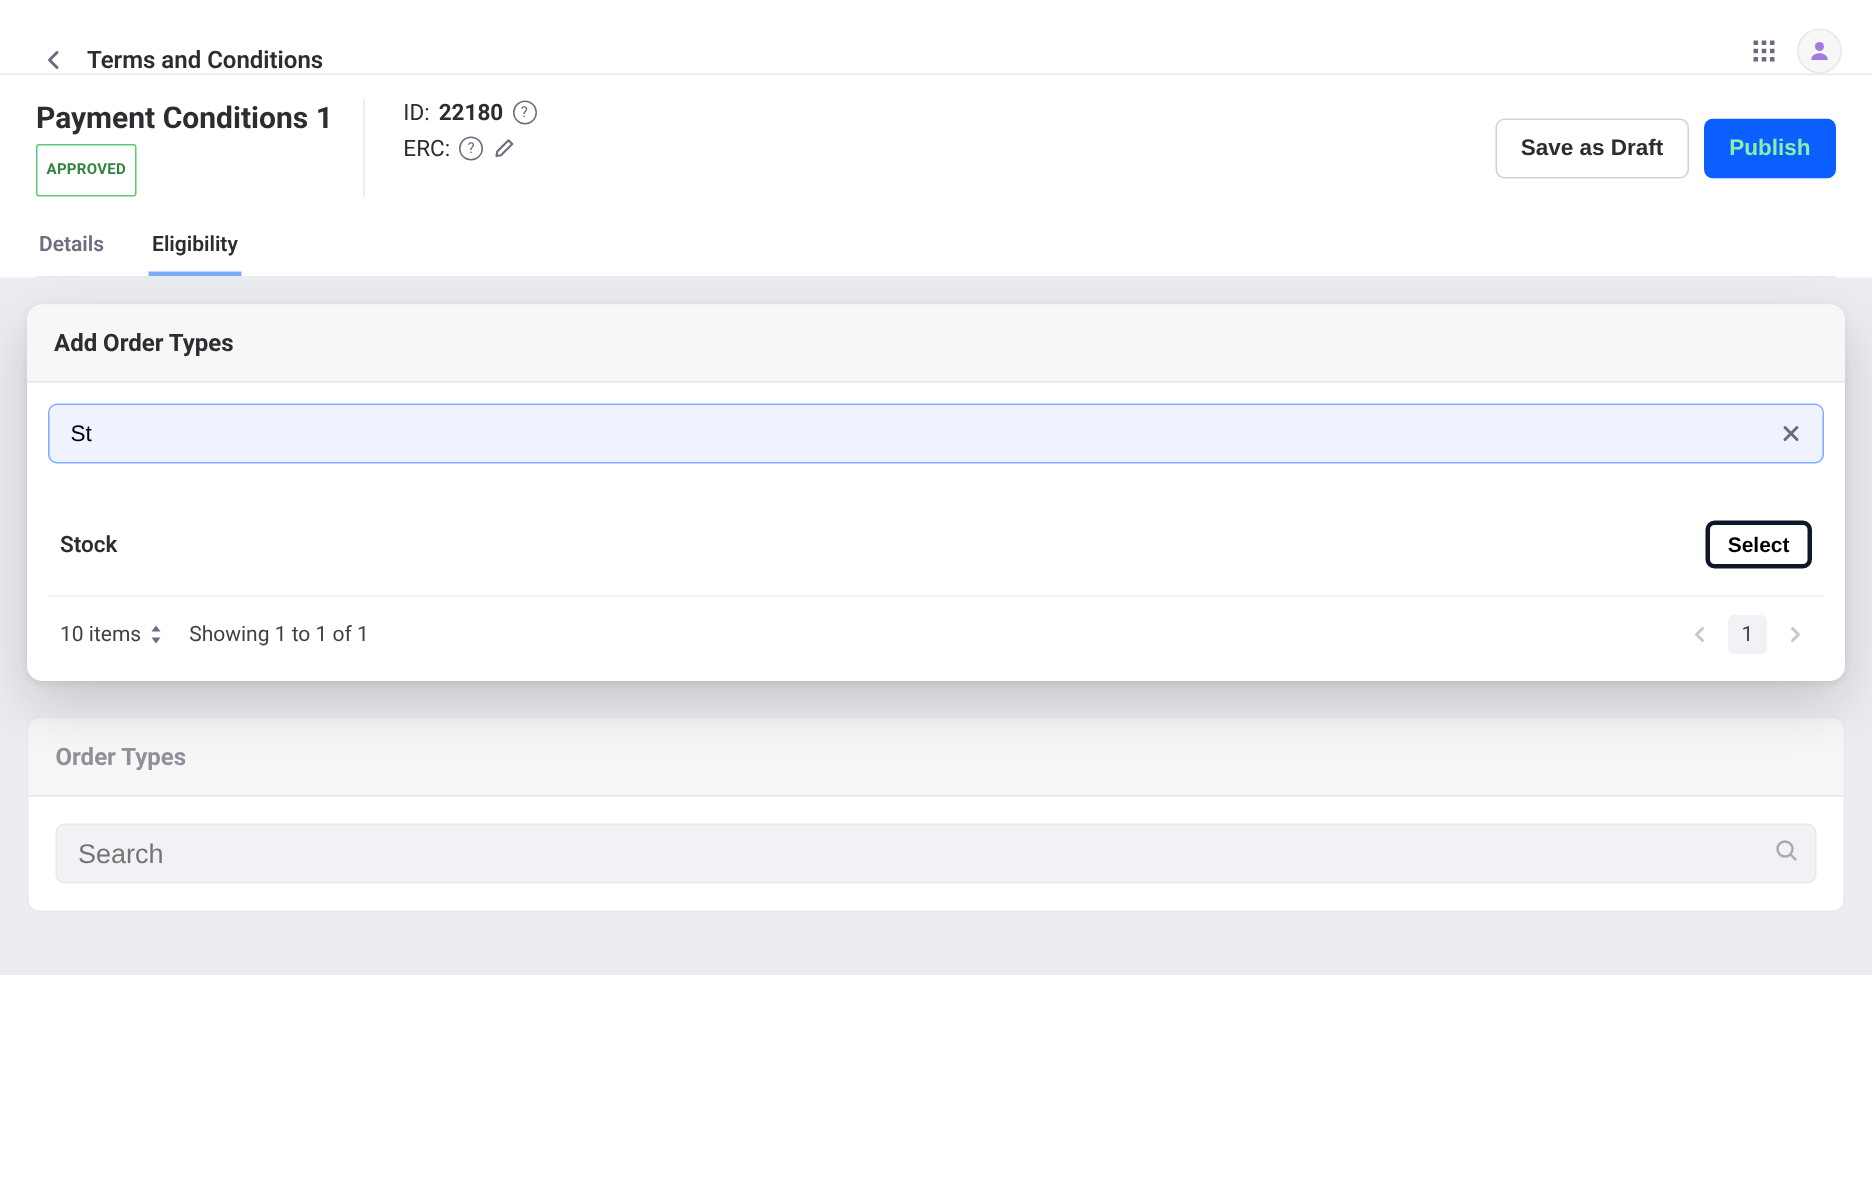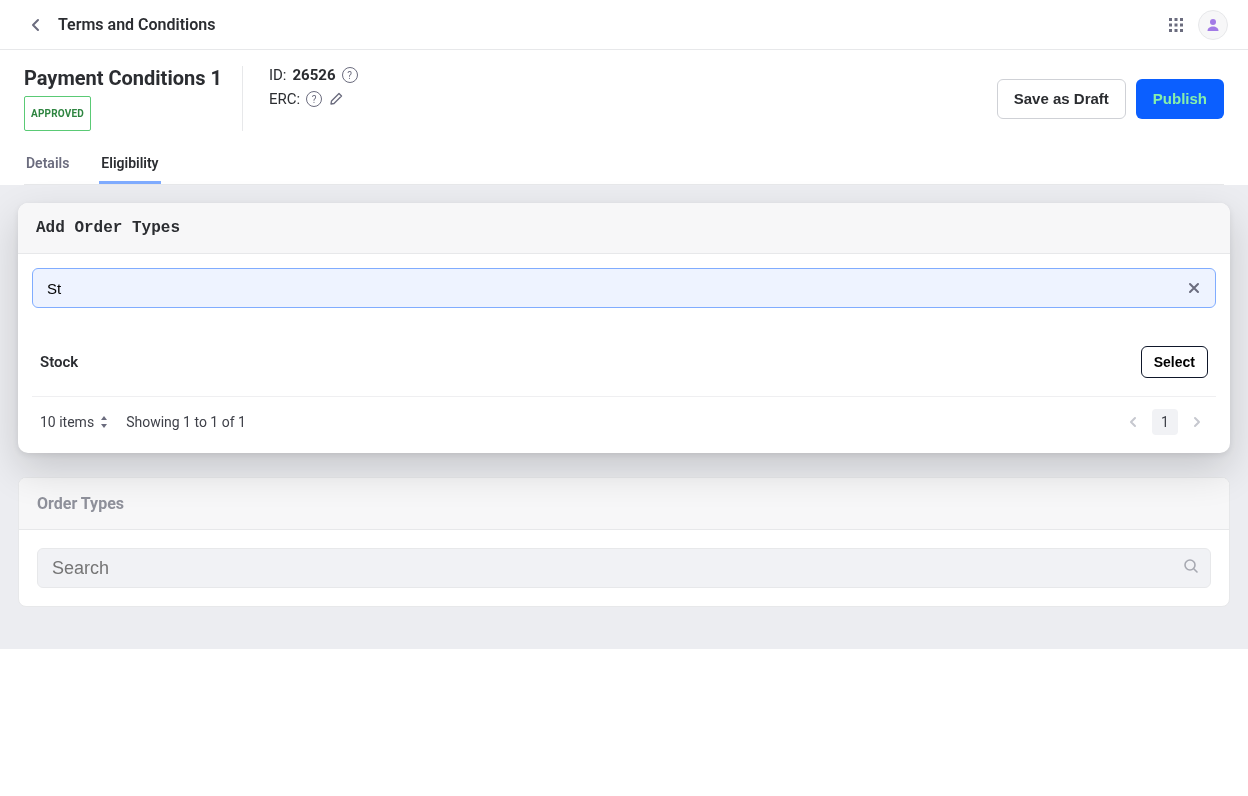--- a/index.html
+++ b/index.html
@@ -1,17 +1,17 @@
 <!DOCTYPE html>
 <html><head>
   <meta charset="utf-8">
   <style>
     * { box-sizing: border-box; margin: 0; padding: 0; }
     body { font-family: -apple-system, BlinkMacSystemFont, "Segoe UI", Roboto, Helvetica, Arial, sans-serif; background: #fff; color: #2b2d31; }
-    .top-bar { display: flex; align-items: center; justify-content: space-between; height: 50px; padding: 0 20px 0 28px; border-bottom: 1px solid #e7e8ea; }
+    .top-bar { display: flex; align-items: flex-end; justify-content: space-between; height: 50px; padding: 0 20px 0 28px; border-bottom: 1px solid #e7e8ea; }
     .top-left { display: flex; align-items: center; gap: 14px; }
     .back-icon { display: inline-flex; color: #6b6c7e; cursor: pointer; }
     .top-title { font-size: 16px; font-weight: 600; }
     .top-right { display: flex; align-items: center; gap: 14px; }
     .apps-icon { display: inline-flex; color: #6b6c7e; cursor: pointer; }
     .avatar { width: 30px; height: 30px; border-radius: 50%; background: #f7f7f8; border: 1px solid #e7e8ea; display: inline-flex; align-items: center; justify-content: center; color: #a27ae6; }
 
     .header-row { display: flex; align-items: center; justify-content: space-between; padding: 16px 24px 0 24px; }
     .header-left { display: flex; align-items: flex-start; gap: 20px; }
     .title-block { display: flex; flex-direction: column; gap: 6px; padding-right: 20px; border-right: 1px solid #e7e8ea; }
@@ -51,21 +51,21 @@
     .popover-panel { position: relative; border-radius: 10px; background: #fff; overflow: hidden; margin-bottom: 24px; box-shadow: 0 16px 40px rgba(0,0,0,0.16), 0 2px 6px rgba(0,0,0,0.08); z-index: 10; }
 
     .search-wrap { padding: 14px 14px 0 14px; }
     .search-input-wrap { position: relative; }
     .search-input-wrap input { width: 100%; height: 40px; border: 1px solid #80acff; border-radius: 6px; background: #eef3ff; padding: 0 40px 0 14px; font-size: 15px; outline: none; }
     .clear-btn { position: absolute; right: 8px; top: 50%; transform: translateY(-50%); width: 28px; height: 28px; display: inline-flex; align-items: center; justify-content: center; color: #6b6c7e; cursor: pointer; }
 
     .result-list { padding: 6px 14px 0 14px; margin-top: 14px; }
     .result-row { display: flex; align-items: center; justify-content: space-between; padding: 18px 8px; border-bottom: 1px solid #efeff1; }
     .result-name { font-size: 15px; font-weight: 600; }
-    .select-btn { height: 32px; padding: 0 12px; border-radius: 6px; border: 1px solid #0f172a; background: #fff; font-size: 14px; font-weight: 600; cursor: pointer; }
+    .select-btn { height: 32px; padding: 0 12px; border-radius: 6px; border: 3px solid #0f172a; background: #fff; font-size: 14px; font-weight: 600; cursor: pointer; }
 
     .pager { display: flex; align-items: center; justify-content: space-between; padding: 12px 22px 18px 22px; }
     .pager-left { display: flex; align-items: center; gap: 18px; font-size: 14px; color: #3f4149; }
     .items-dd { display: inline-flex; align-items: center; gap: 6px; cursor: pointer; }
     .sort-caret { display: inline-flex; flex-direction: column; line-height: 0; color: #6b6c7e; }
     .pager-right { display: flex; align-items: center; gap: 8px; color: #a7a9b1; }
     .page-num { width: 26px; height: 26px; border-radius: 4px; background: #f1f2f5; display: inline-flex; align-items: center; justify-content: center; font-size: 14px; color: #3f4149; }
     .chev-btn { width: 22px; height: 22px; display: inline-flex; align-items: center; justify-content: center; color: #c6c8cf; }
 
     .plain-search-wrap { padding: 0 0 0 0; }
@@ -110,21 +110,21 @@
 
 <div class="header-row">
   <div class="header-left">
     <div class="title-block">
       <div class="page-title">Payment Conditions 1</div>
       <span class="badge">APPROVED</span>
     </div>
     <div class="meta-block">
       <div class="meta-row">
         <span class="meta-label">ID:</span>
-        <span class="meta-value">26526</span>
+        <span class="meta-value">22180</span>
         <span class="q-icon">?</span>
       </div>
       <div class="meta-row">
         <span class="meta-label">ERC:</span>
         <span class="q-icon">?</span>
         <span class="pencil-icon">
           <svg width="16" height="16" viewBox="0 0 16 16" fill="none">
               <path d="M11 2.5l2.5 2.5L6 12.5 3 13l.5-3L11 2.5z" stroke="currentColor" stroke-width="1.4" stroke-linejoin="round"></path>
             </svg>
         </span>
@@ -142,21 +142,21 @@
     <div class="tab">Details</div>
     <div class="tab active">Eligibility</div>
   </div>
 </div>
 
 <div class="body-wrap">
   <div class="overlay"></div>
 
 
   <div class="popover-panel">
-    <div class="panel-header" style="background:#f7f7f8;font-family:Liberation Mono, monospace;">
+    <div class="panel-header" style="background:#f7f7f8;">
       <div class="panel-title">Add Order Types</div>
     </div>
     <div class="search-wrap">
       <div class="search-input-wrap">
         <input type="text" value="St" style="">
         <span class="clear-btn">
           <svg width="16" height="16" viewBox="0 0 16 16" fill="none">
               <path d="M4 4l8 8M12 4l-8 8" stroke="currentColor" stroke-width="2" stroke-linecap="round"></path>
             </svg>
         </span>

